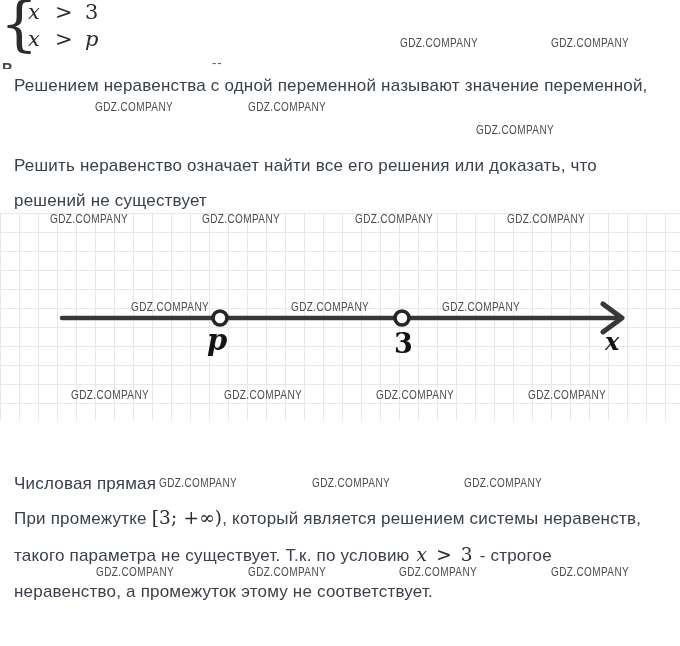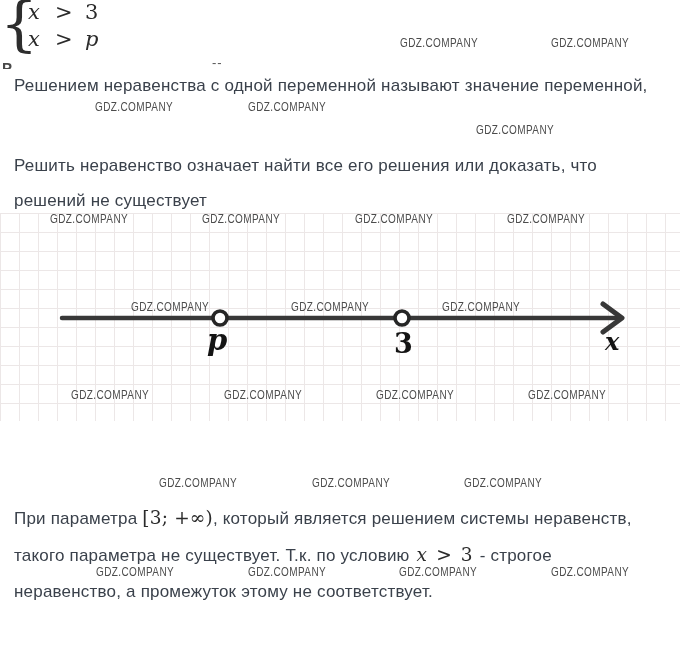--- a/index.html
+++ b/index.html
@@ -79,23 +79,24 @@
   <svg class="nl-svg" viewBox="0 0 680 210">
     <line x1="62" y1="106" x2="616" y2="106" stroke="#383838" stroke-width="4.5" stroke-linecap="round"></line>
     <path d="M603 92 L622 106 L603 120" fill="none" stroke="#383838" stroke-width="5" stroke-linecap="round" stroke-linejoin="round"></path>
     <circle cx="220" cy="106" r="7" fill="#ffffff" stroke="#262626" stroke-width="3.6"></circle>
     <circle cx="402" cy="106" r="7" fill="#ffffff" stroke="#262626" stroke-width="3.6"></circle>
   </svg>
   <div class="nl-label lbl-p">p</div>
   <div class="nl-label lbl-3">3</div>
   <div class="nl-label lbl-x">x</div>
 
+  <div class="tline" style="top:474px">Числовая прямая</div>
 
   <div class="tline" style="top:508px">
-    <span>При параметра </span><span class="mathset">[3;  +∞)</span><span>, который является решением системы неравенств,</span>
+    <span>При промежутке </span><span class="mathset">[3;  +∞)</span><span>, который является решением системы неравенств,</span>
   </div>
   <div class="tline" style="top:545px">
     <span>такого параметра не существует. Т.к. по условию </span><span class="mi">x</span><span class="mo">&gt;</span><span class="mn">3</span><span> - строгое</span>
   </div>
   <div class="tline" style="top:582px">неравенство, а промежуток этому не соответствует.</div>
 
 
   <div class="wm-layer">
       <span class="wm" style="left: 400px; top: 36px;">GDZ.COMPANY</span>
       <span class="wm" style="left: 551px; top: 36px;">GDZ.COMPANY</span>

